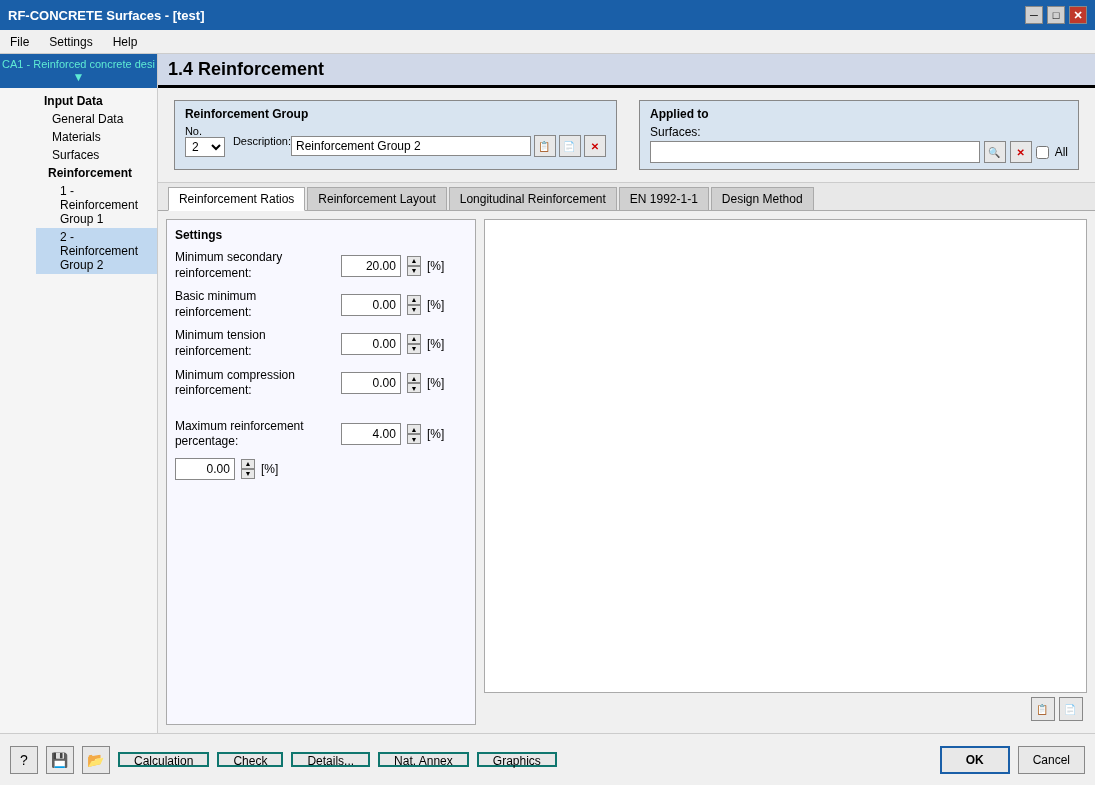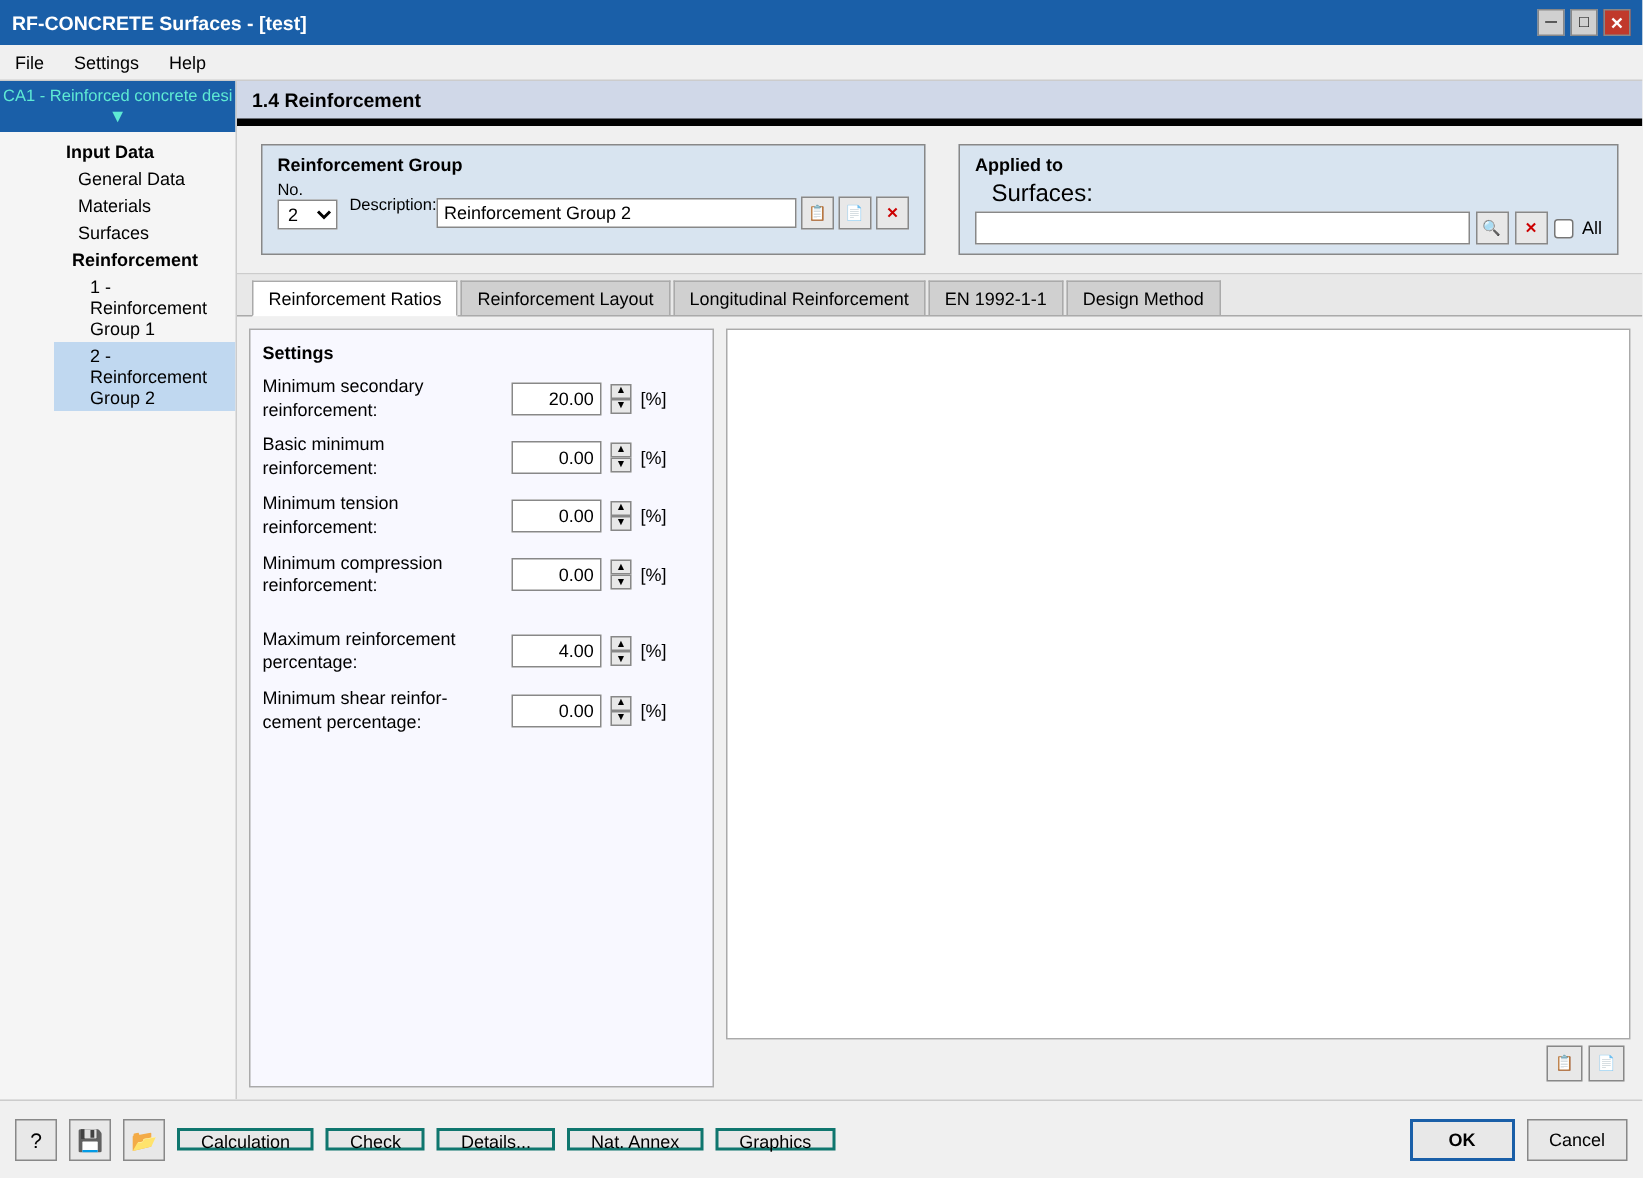--- a/index.html
+++ b/index.html
@@ -84,23 +84,23 @@
       flex: 1;
       display: flex;
       flex-direction: column;
       background: #f0f0f0;
     }
 
     
     .panel-header {
       background: #d0d8e8;
       padding: 5px 10px;
-      font-size: 13px;
+      font-size: 18px;
       font-weight: bold;
-      border-bottom: 5px solid #000000;
+      border-bottom: 3px solid #000000;
     }
     .section-title { font-weight: bold; font-size: 12px; margin-bottom: 4px; }
     .desc-input {
       border: 1px solid #888;
       background: white;
       padding: 2px 4px;
       font-size: 12px;
       width: 240px;
     }
     .icon-btn {
@@ -350,21 +350,21 @@
                 <div class="icon-btn" title="Paste">📄</div>
                 <div class="icon-btn red-x" title="Delete">✕</div>
               </div>
             </div>
           </div>
         </div>
 
         <div class="at-box">
           <div class="section-title">Applied to</div>
           <div style="display:flex; align-items:center; gap:4px; margin-top:4px;">
-            <span style="font-size:16px;margin-left:11px;">Surfaces:</span>
+            <span style="font-size:12px;">Surfaces:</span>
           </div>
           <div style="display:flex; align-items:center; gap:4px; margin-top:2px;">
             <input type="text" class="surfaces-input" style="">
             <div class="icon-btn">🔍</div>
             <div class="icon-btn red-x">✕</div>
             <input type="checkbox" class="all-checkbox" style="">
             <span class="all-label">All</span>
           </div>
         </div>
 
@@ -429,21 +429,20 @@
             <span class="setting-label">Maximum reinforcement percentage:</span>
             <input type="text" class="spin-input" value="4.00" style="">
             <div class="spin-arrows">
               <div class="spin-arrow">▲</div>
               <div class="spin-arrow">▼</div>
             </div>
             <span class="unit-label">[%]</span>
           </div>
 
           <div class="setting-row">
-            <span class="setting-label">Minimum shear reinfor- cement percentage:</span>
             <input type="text" class="spin-input" value="0.00" style="">
             <div class="spin-arrows">
               <div class="spin-arrow">▲</div>
               <div class="spin-arrow">▼</div>
             </div>
             <span class="unit-label">[%]</span>
           </div>
 
         </div>
 

